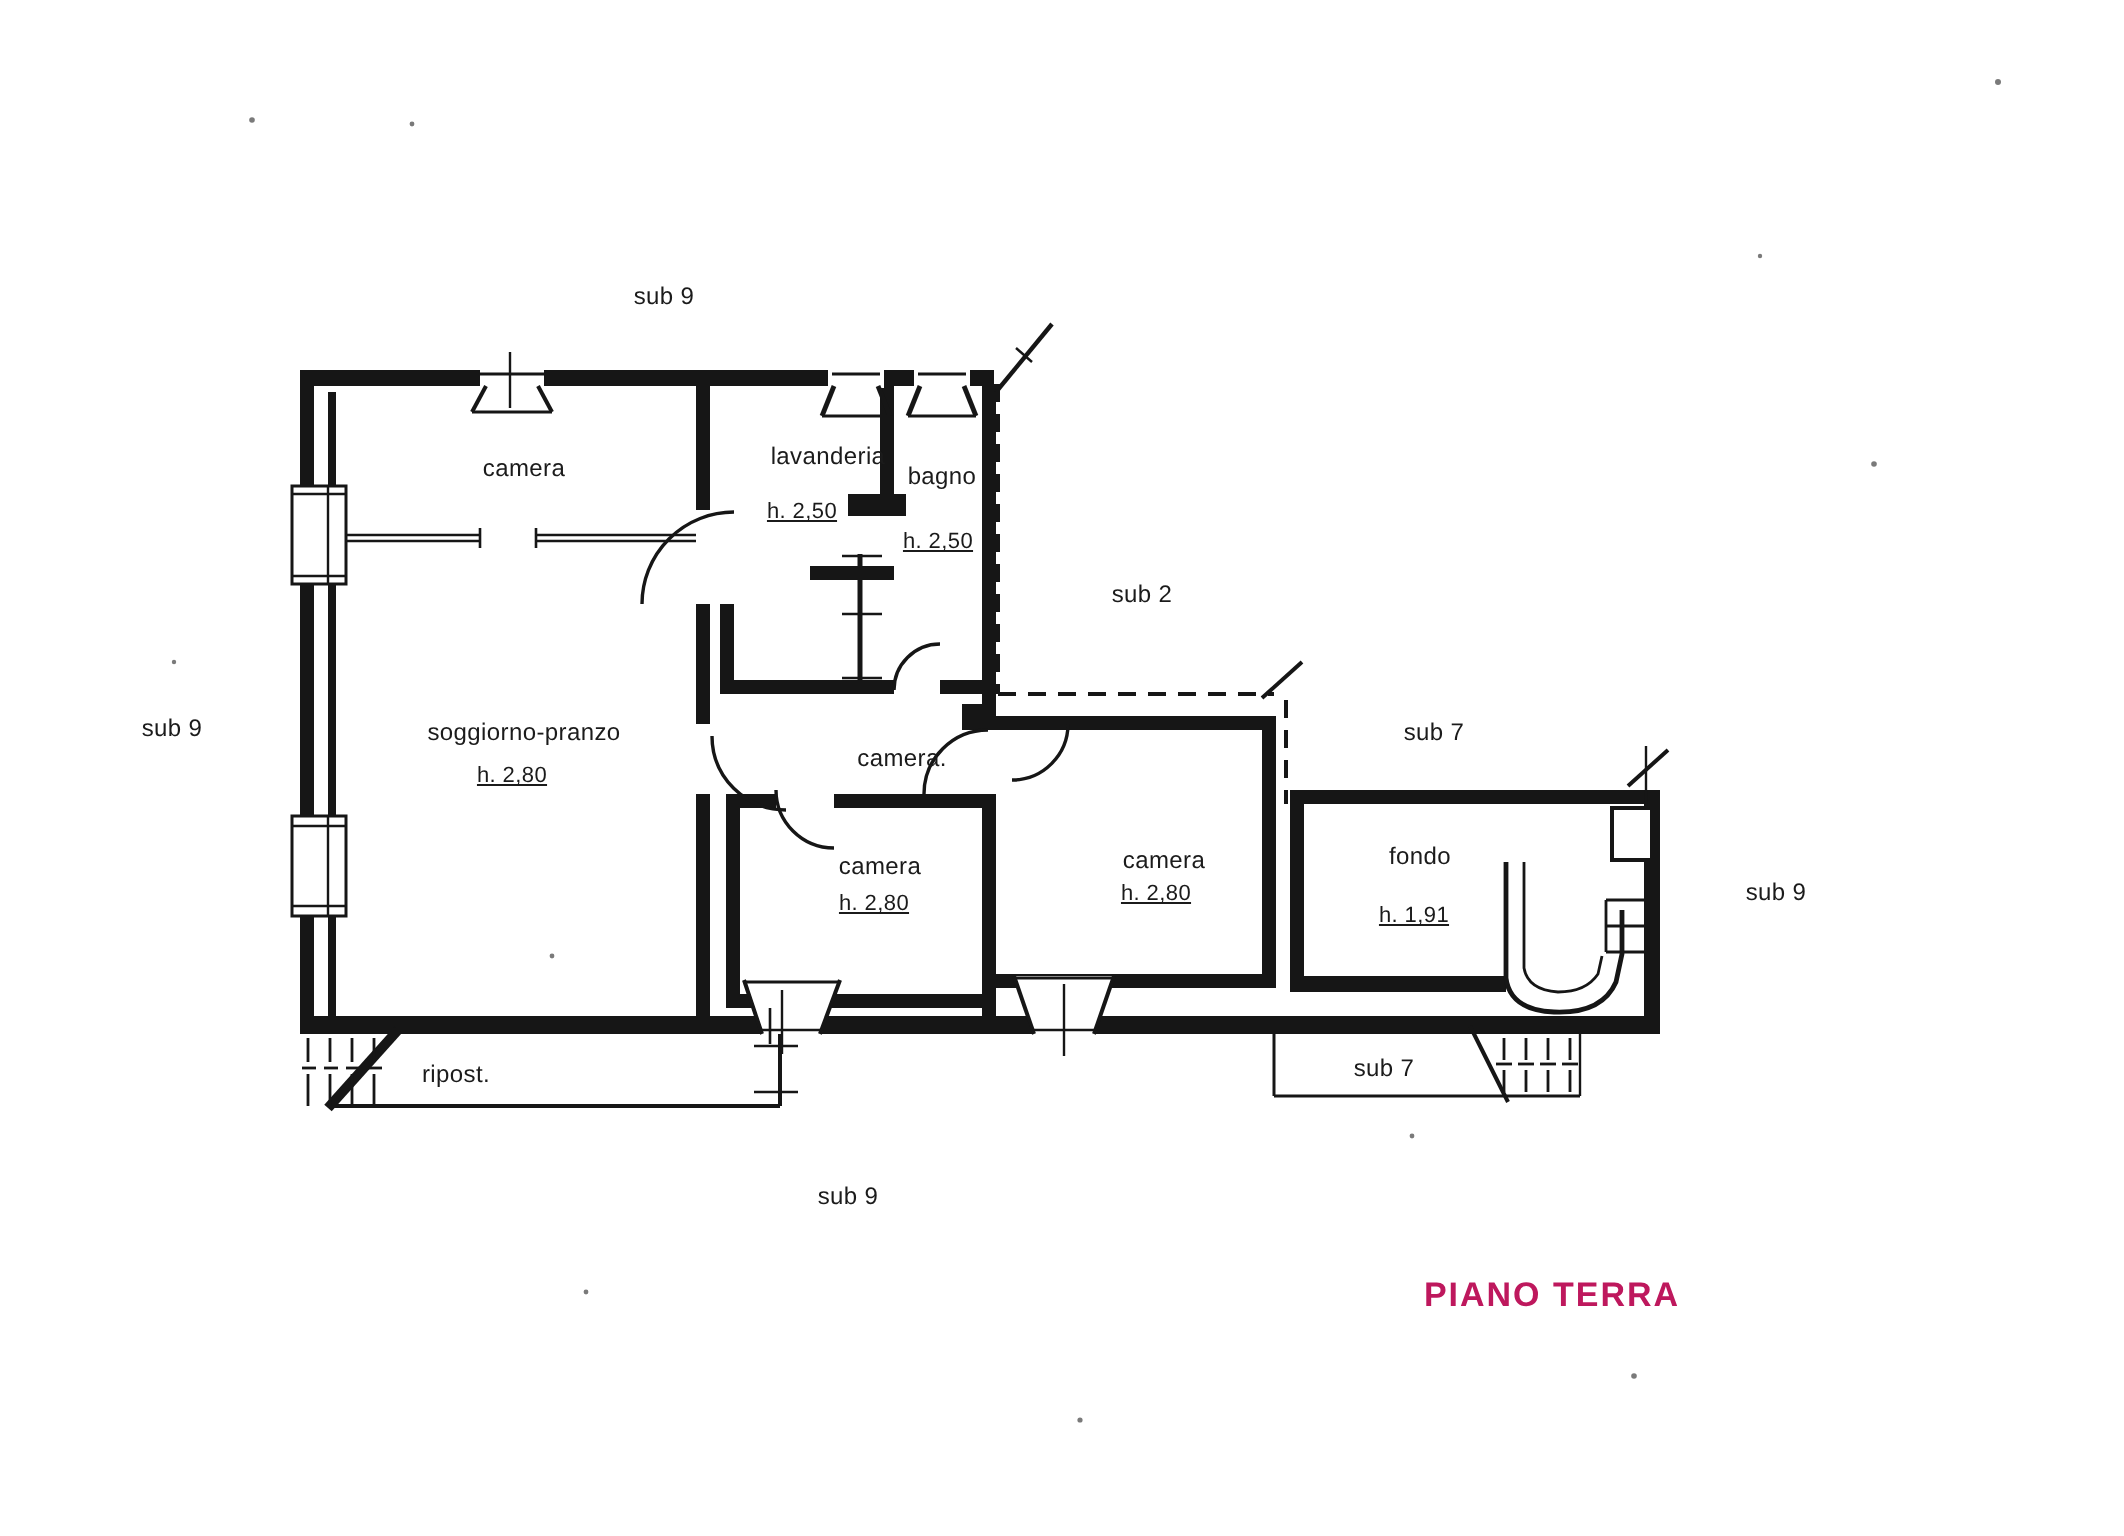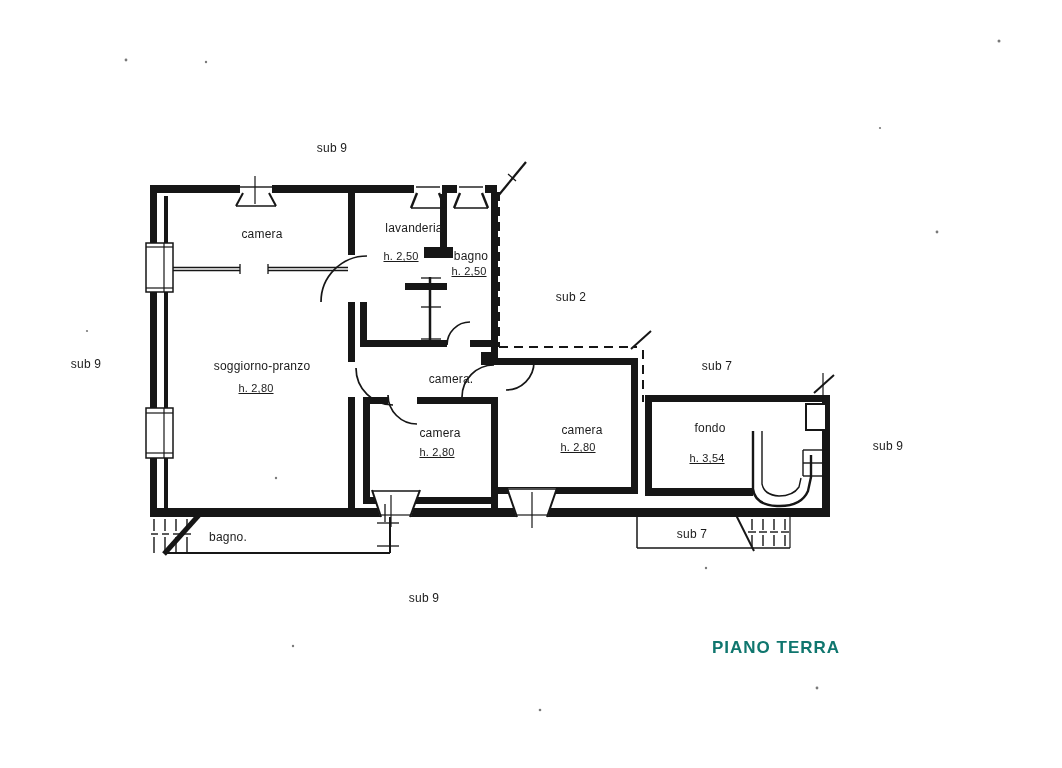--- a/index.html
+++ b/index.html
@@ -18,21 +18,21 @@
     font-size:12px;
     color:#1b1b1b;
     white-space:nowrap;
     letter-spacing:0.2px;
   }
   .lbl.h{font-size:11px;text-decoration:underline;}
   .lbl.title-lbl{
     font-size:17px;
     font-weight:600;
     letter-spacing:1px;
-    color:#0f766e;
+    color:#be185d;
   }
 </style>
 </head>
 <body>
 
 <div class="sheet">
 
   <svg class="plan-svg" viewBox="0 0 1062 768" xmlns="http://www.w3.org/2000/svg">
 
     <g fill="#161616">
@@ -247,27 +247,27 @@
   <div class="lbl" style="left:86px;top:364px">sub 9</div>
   <div class="lbl" style="left:424px;top:598px">sub 9</div>
   <div class="lbl" style="left:888px;top:446px">sub 9</div>
   <div class="lbl" style="left:571px;top:297px">sub 2</div>
   <div class="lbl" style="left:717px;top:366px">sub 7</div>
   <div class="lbl" style="left:692px;top:534px">sub 7</div>
 
   <div class="lbl" style="left:262px;top:234px">camera</div>
   <div class="lbl" style="left:414px;top:228px">lavanderia</div>
   <div class="lbl h" style="left:401px;top:256px">h. 2,50</div>
-  <div class="lbl" style="left:471px;top:256px">bagno</div>
+  <div class="lbl" style="left:471px;top:238px">bagno</div>
   <div class="lbl h" style="left:469px;top:271px">h. 2,50</div>
   <div class="lbl" style="left:262px;top:366px">soggiorno-pranzo</div>
   <div class="lbl h" style="left:256px;top:388px">h. 2,80</div>
   <div class="lbl" style="left:451px;top:379px">camera.</div>
   <div class="lbl" style="left:440px;top:433px">camera</div>
   <div class="lbl h" style="left:437px;top:452px">h. 2,80</div>
   <div class="lbl" style="left:582px;top:430px">camera</div>
   <div class="lbl h" style="left:578px;top:447px">h. 2,80</div>
   <div class="lbl" style="left:710px;top:428px">fondo</div>
-  <div class="lbl h" style="left:707px;top:458px">h. 3,54</div>
-  <div class="lbl" style="left:228px;top:537px">bagno.</div>
+  <div class="lbl h" style="left:707px;top:458px">h. 1,91</div>
+  <div class="lbl" style="left:228px;top:537px">ripost.</div>
 
   <div class="lbl title-lbl" style="left:776px;top:648px">PIANO TERRA</div>
 </div>
 
 </body></html>

